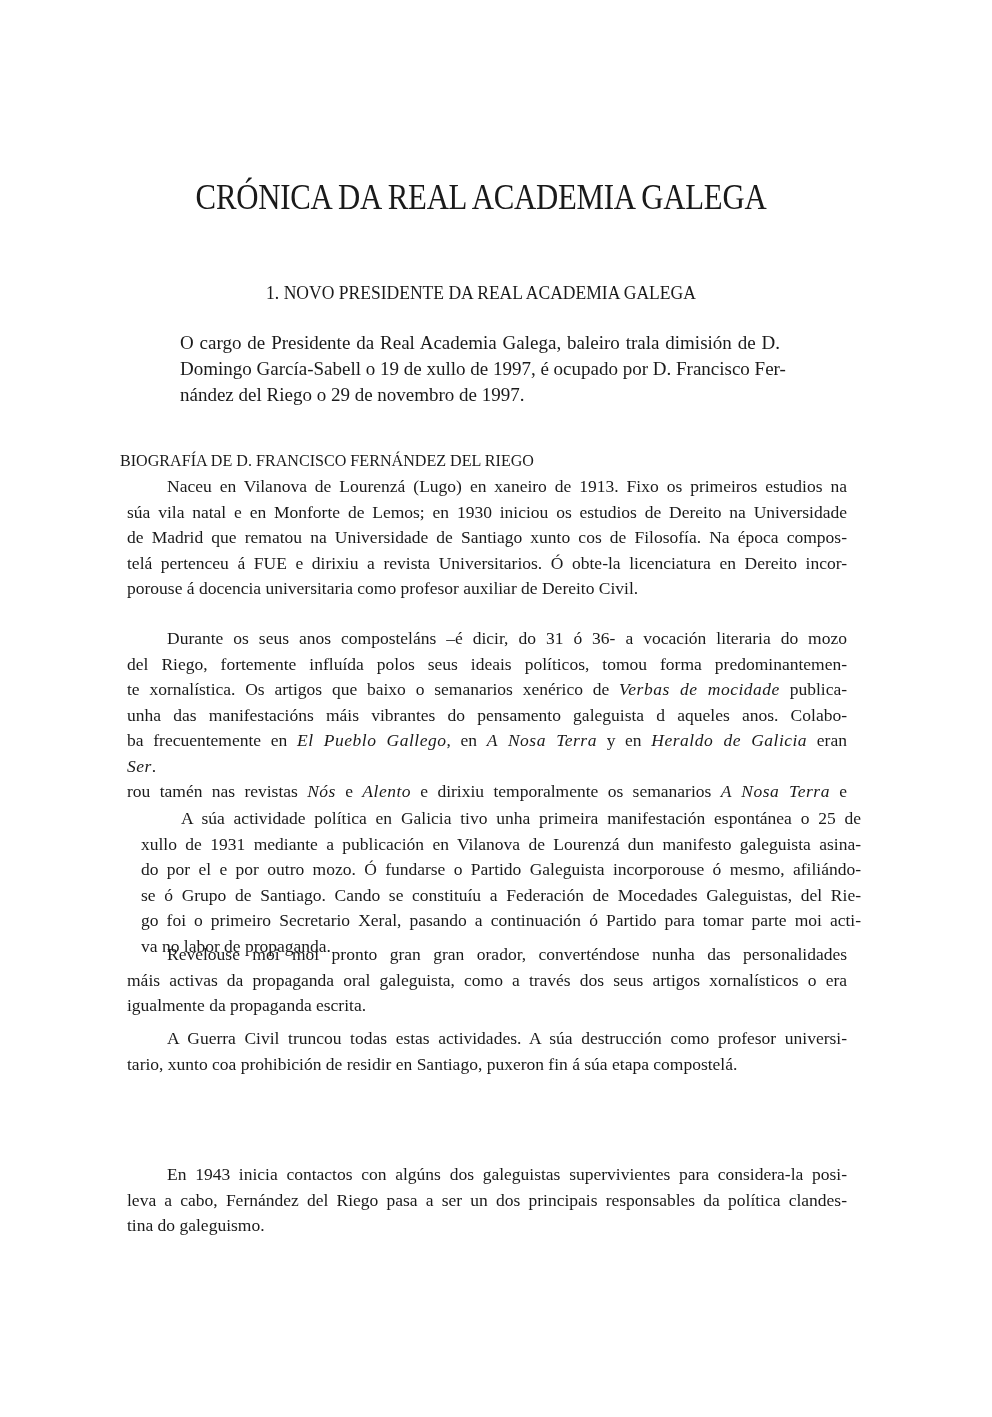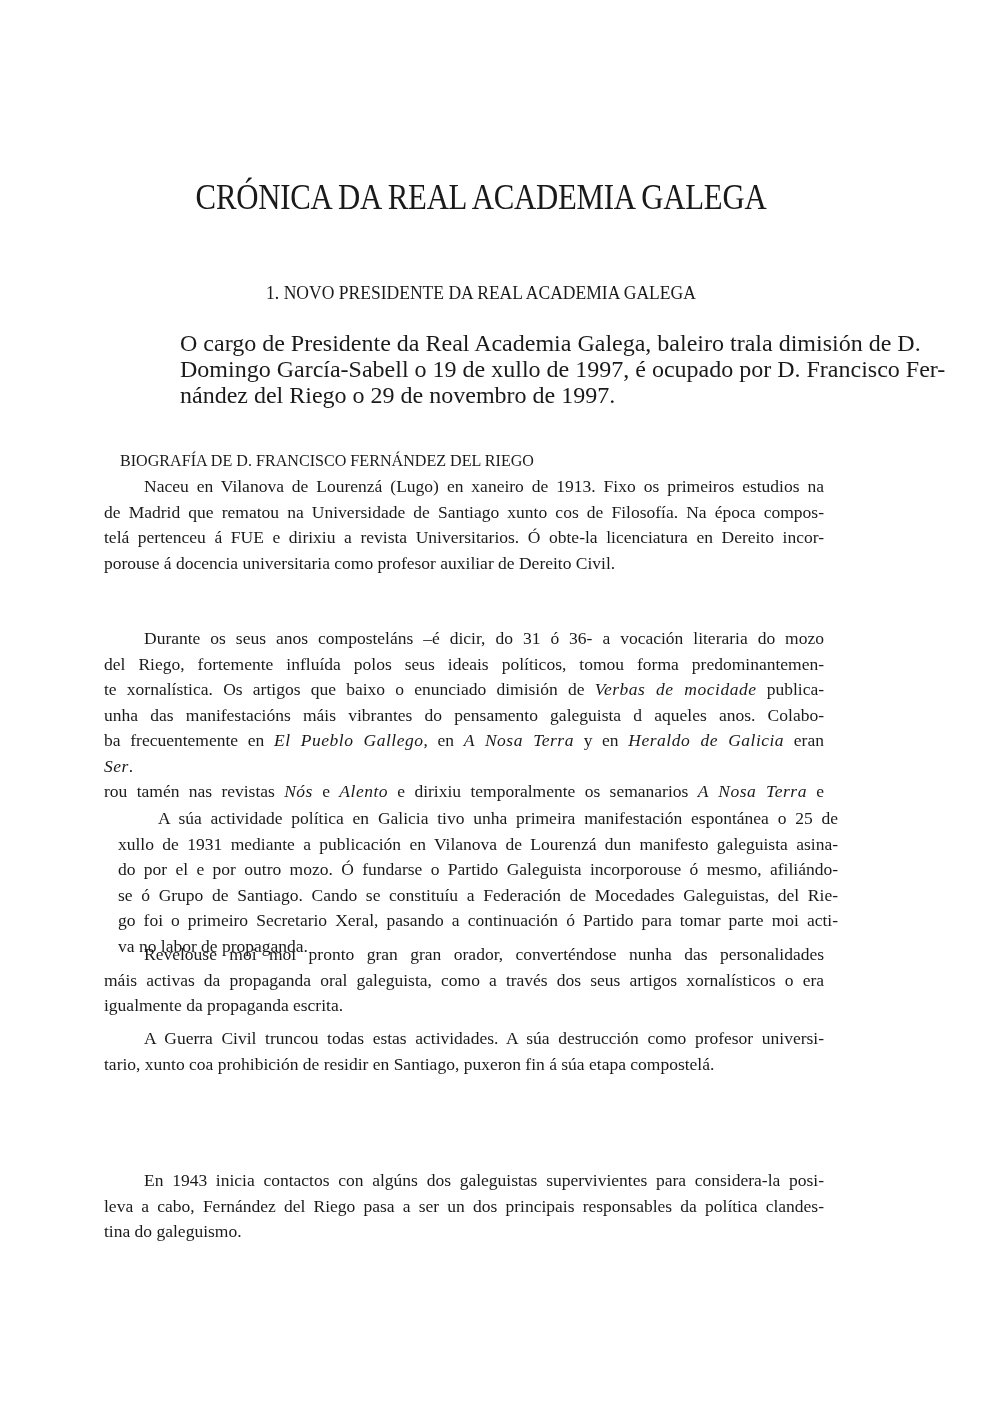--- a/index.html
+++ b/index.html
@@ -45,21 +45,21 @@
       font-weight: normal;
       margin: 0;
       transform: scaleX(0.9);
       transform-origin: center;
     }
     .intro {
       position: absolute;
       left: 180px;
       top: 330px;
       width: 600px;
-      font-size: 24px;
+      font-size: 19px;
       line-height: 26px;
       margin: 0;
     }
     .intro .ln, .body-block .ln {
       display: block;
       white-space: nowrap;
       text-align: justify;
       text-align-last: justify;
     }
     .intro .ln.last, .body-block .ln.last {
@@ -70,69 +70,70 @@
       left: 120px;
       top: 450px;
       font-size: 17.5px;
       font-weight: normal;
       margin: 0;
       transform: scaleX(0.92);
       transform-origin: left;
     }
     .body-block {
       position: absolute;
-      left: 104px;
+      left: 127px;
       width: 720px;
       font-size: 17.5px;
       line-height: 25.5px;
       margin: 0;
     }
     .body-block .ln.indent {
       padding-left: 40px;
     }
     .it {
       font-style: italic;
       letter-spacing: 0.5px;
     }
     #p1 { top: 474px; }
     #p2 { top: 626px; }
     #p3 { top: 806px; margin-left: 14px; }
     #p4 { top: 942px; }
     #p5 { top: 1026px; }
     #p6 { top: 1085px; }
-    #p7 { top: 1162px; margin-top: 6px; }
+    #p7 { top: 1162px; }
   </style>
 </head>
 <body>
 
 <div class="page">
 
   <h1 class="main-title">CRÓNICA DA REAL ACADEMIA GALEGA</h1>
 
   <h2 class="section-heading">1. NOVO PRESIDENTE DA REAL ACADEMIA GALEGA</h2>
 
   <p class="intro">
     <span class="ln">O cargo de Presidente da Real Academia Galega, baleiro trala dimisión de D.</span>
     <span class="ln">Domingo García-Sabell o 19 de xullo de 1997, é ocupado por D. Francisco Fer-</span>
     <span class="ln last">nández del Riego o 29 de novembro de 1997.</span>
   </p>
 
   <h3 class="bio-heading">BIOGRAFÍA DE D. FRANCISCO FERNÁNDEZ DEL RIEGO</h3>
 
   <p class="body-block" id="p1">
     <span class="ln indent">Naceu en Vilanova de Lourenzá (Lugo) en xaneiro de 1913. Fixo os primeiros estudios na</span>
+    <span class="ln">súa vila natal e en Monforte de Lemos; en 1930 iniciou os estudios de Dereito na Universidade</span>
     <span class="ln">de Madrid que rematou na Universidade de Santiago xunto cos de Filosofía. Na época compos-</span>
     <span class="ln">telá pertenceu á FUE e dirixiu a revista Universitarios. Ó obte-la licenciatura en Dereito incor-</span>
     <span class="ln last">porouse á docencia universitaria como profesor auxiliar de Dereito Civil.</span>
   </p>
 
   <p class="body-block" id="p2">
     <span class="ln indent">Durante os seus anos composteláns –é dicir, do 31 ó 36- a vocación literaria do mozo</span>
     <span class="ln">del Riego, fortemente influída polos seus ideais políticos, tomou forma predominantemen-</span>
-    <span class="ln"><span>te xornalística. Os artigos que baixo o enunciado dimisión de </span><span class="it">Verbas de mocidade</span><span> publica-</span></span>
+    <span class="ln"><span>te xornalística. Os artigos que baixo o semanarios xenérico de </span><span class="it">Verbas de mocidade</span><span> publica-</span></span>
     <span class="ln">unha das manifestacións máis vibrantes do pensamento galeguista d aqueles anos. Colabo-</span>
     <span class="ln"><span>ba frecuentemente en </span><span class="it">El Pueblo Gallego</span><span>, en </span><span class="it">A Nosa Terra</span><span> y en </span><span class="it">Heraldo de Galicia</span><span> eran</span></span>
     <span class="ln last"><span class="it">Ser</span><span>.</span></span>
     <span class="ln"><span>rou tamén nas revistas </span><span class="it">Nós</span><span> e </span><span class="it">Alento</span><span> e dirixiu temporalmente os semanarios </span><span class="it">A Nosa Terra</span><span> e</span></span>
   </p>
 
   <p class="body-block" id="p3">
     <span class="ln indent">A súa actividade política en Galicia tivo unha primeira manifestación espontánea o 25 de</span>
     <span class="ln">xullo de 1931 mediante a publicación en Vilanova de Lourenzá dun manifesto galeguista asina-</span>
     <span class="ln">do por el e por outro mozo. Ó fundarse o Partido Galeguista incorporouse ó mesmo, afiliándo-</span>

